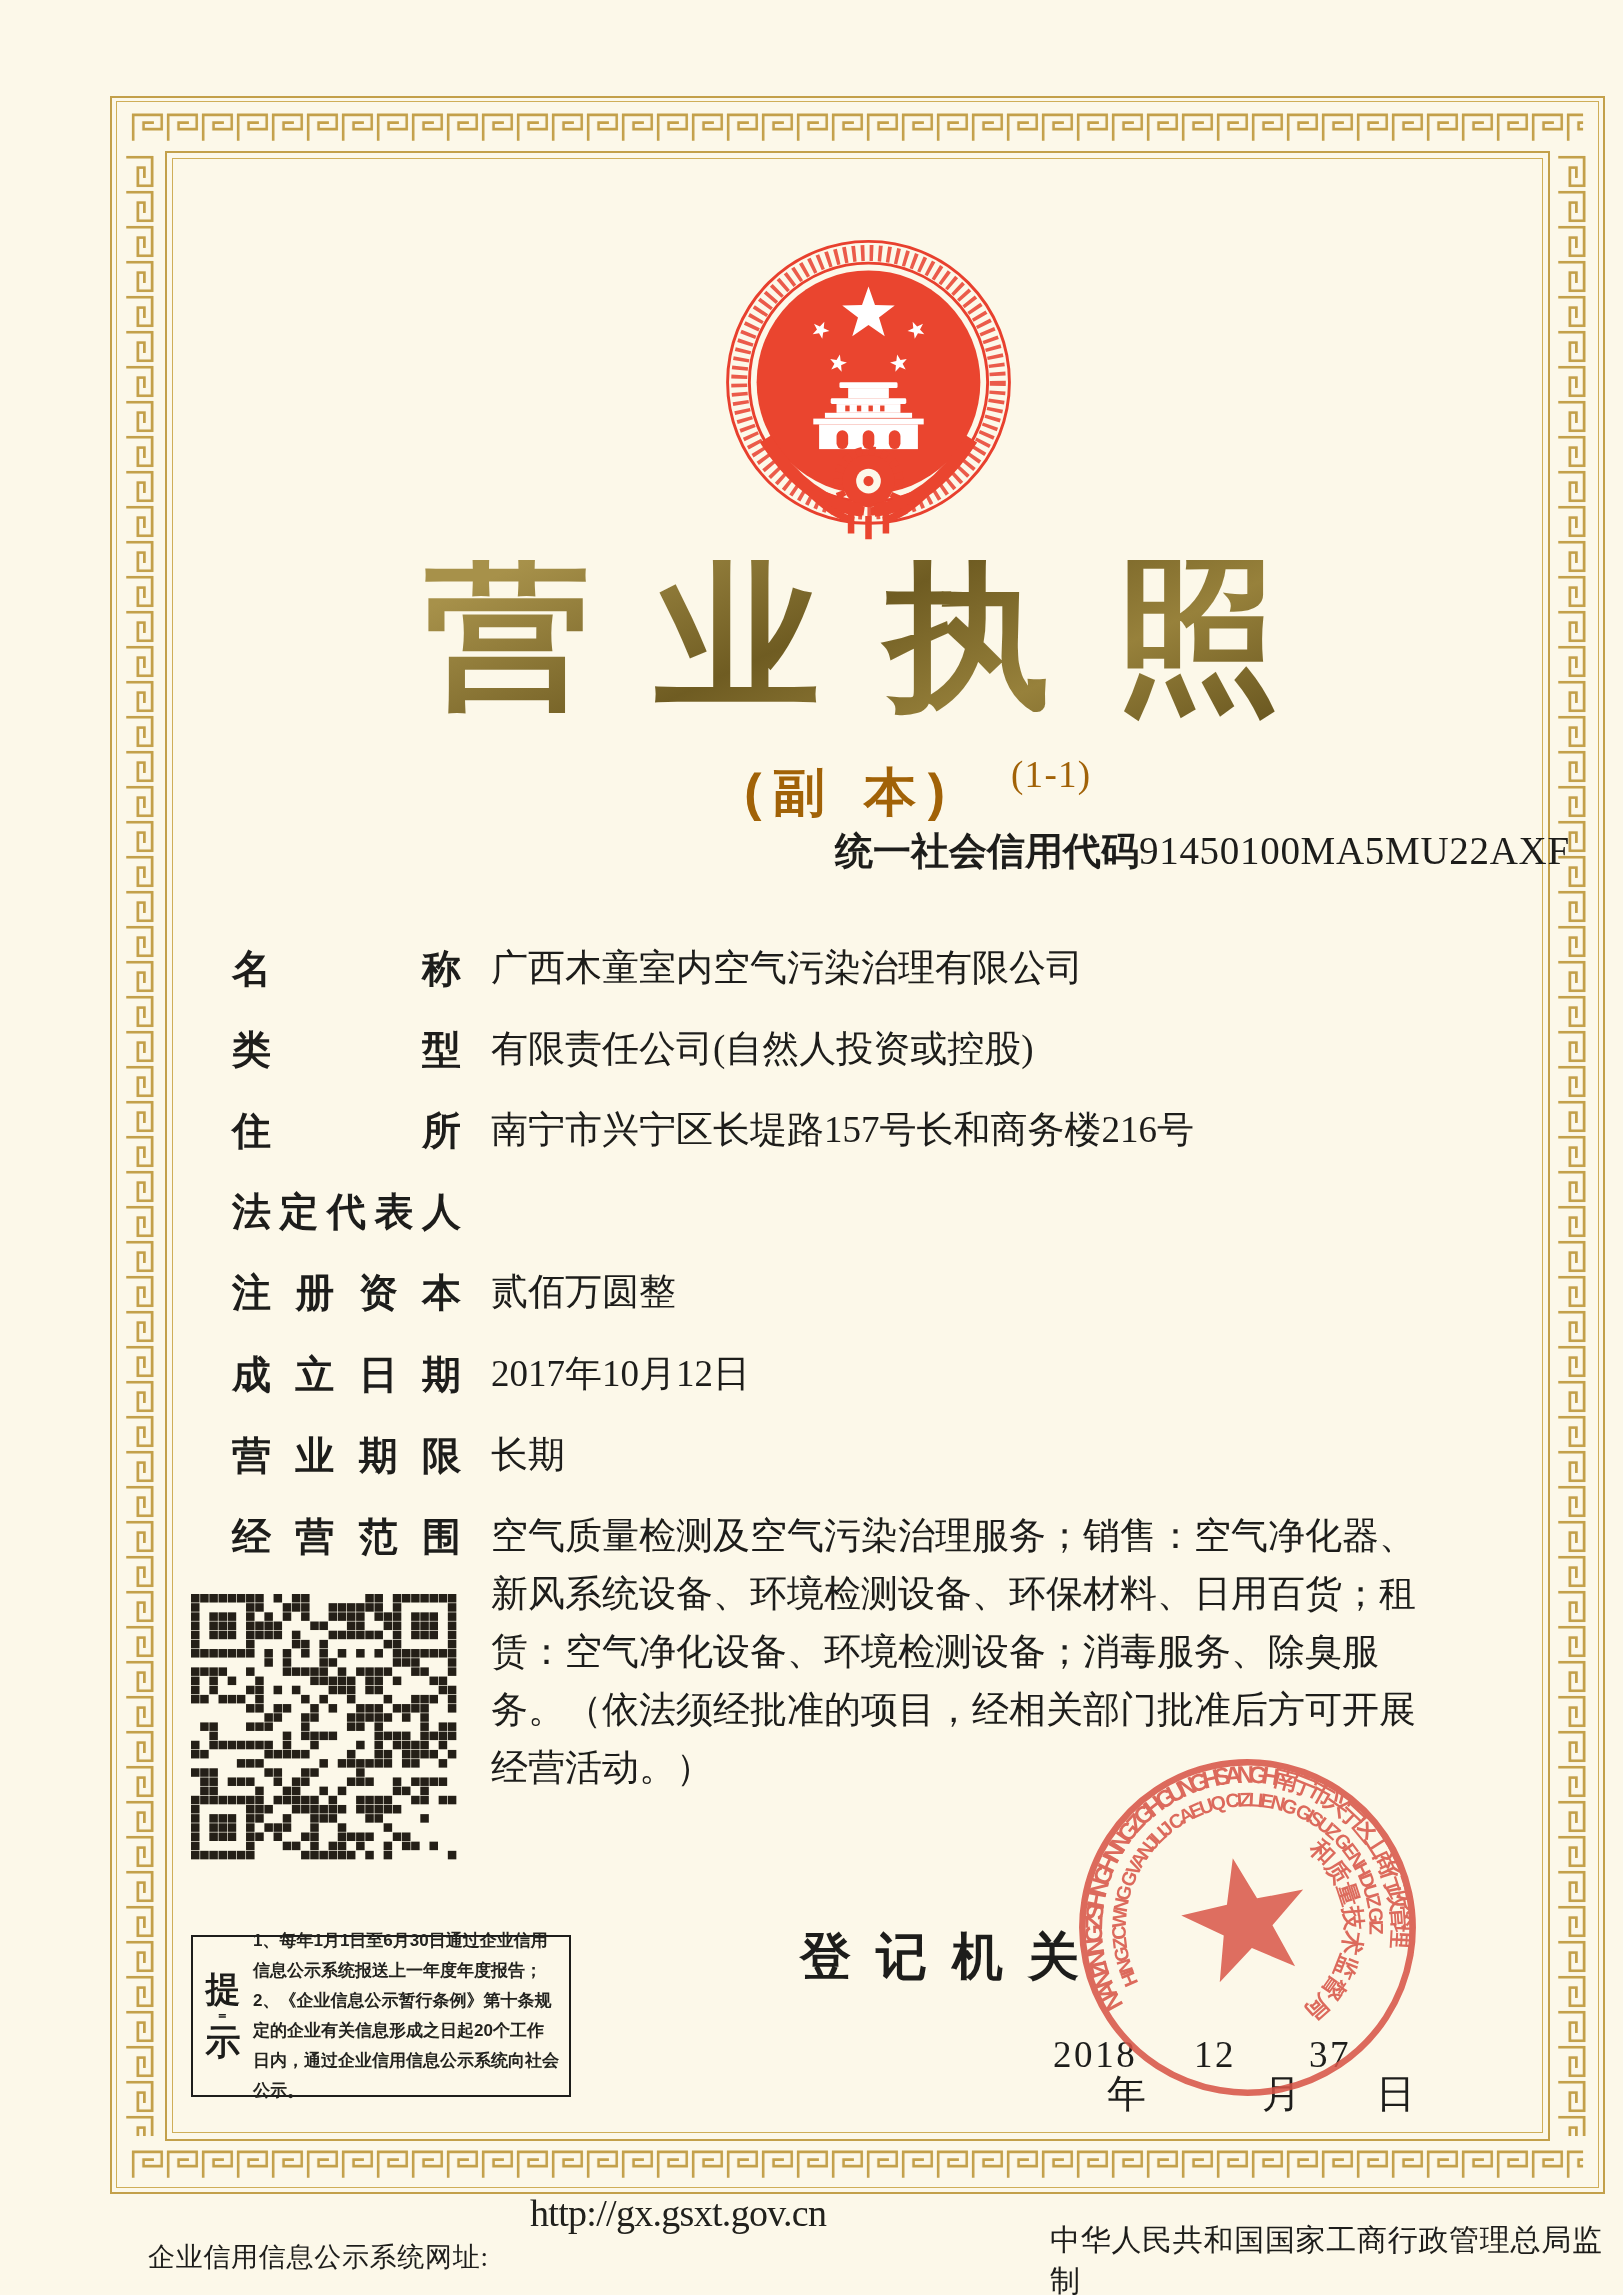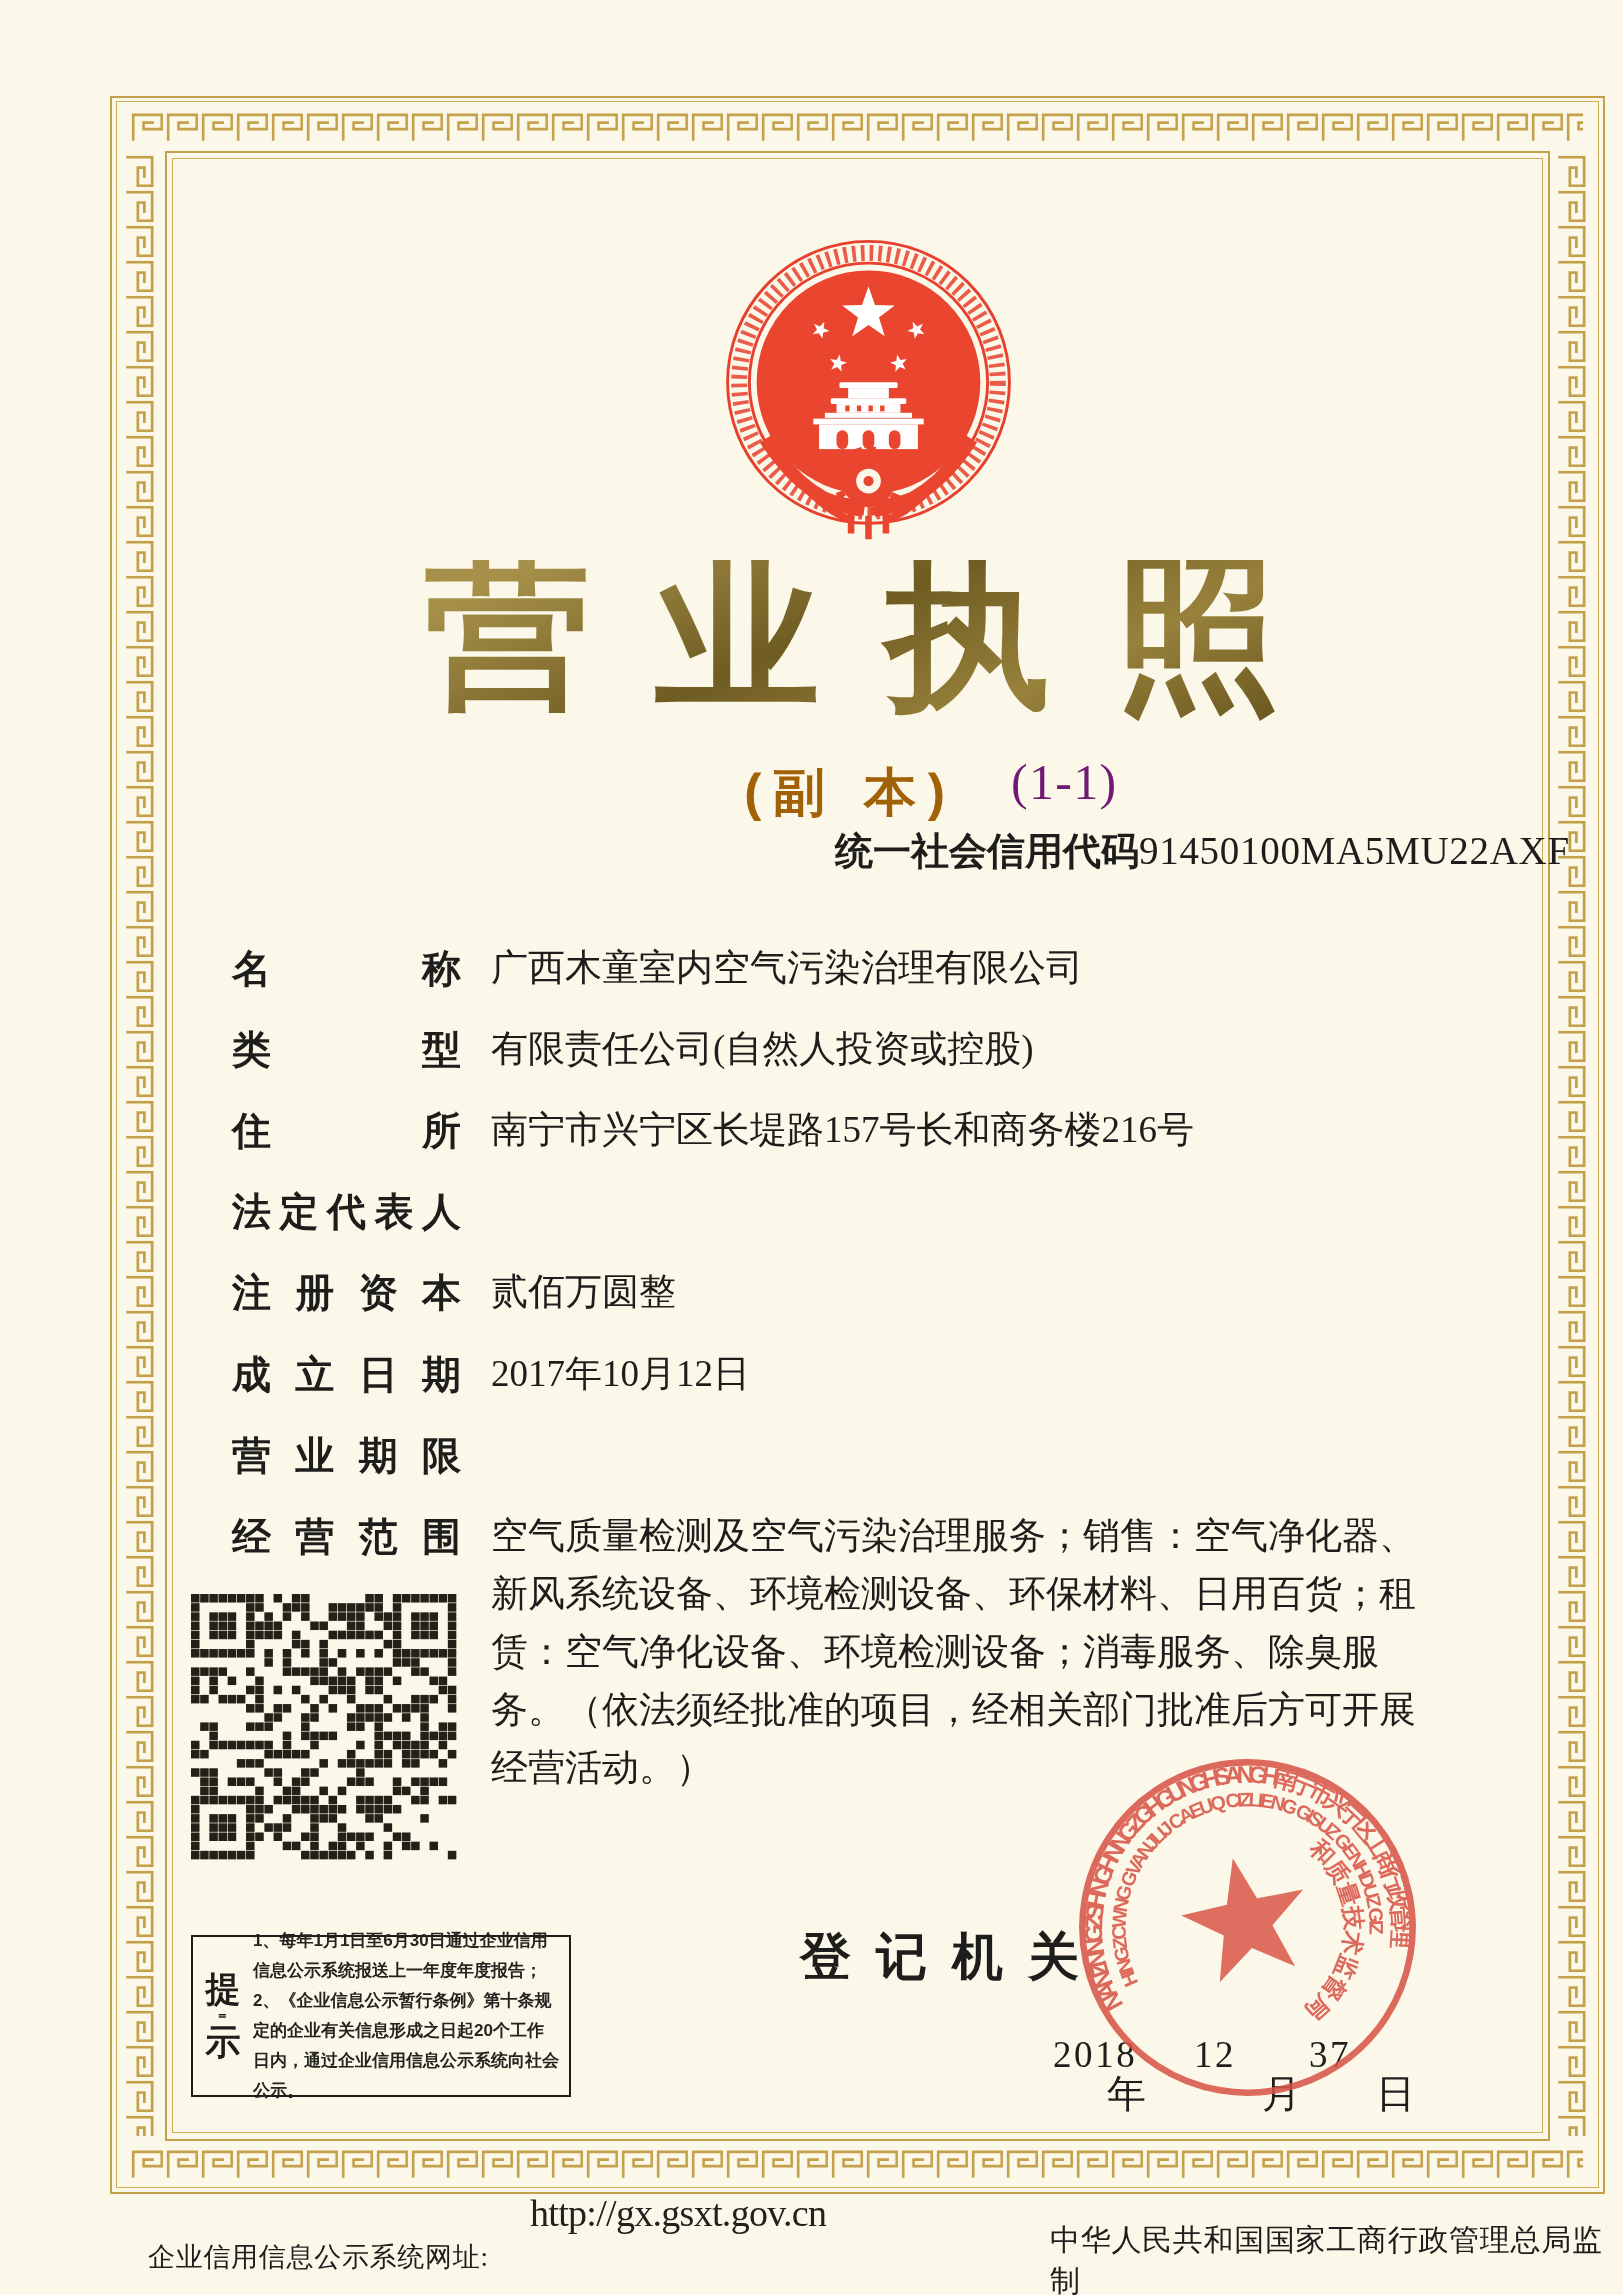--- a/index.html
+++ b/index.html
@@ -14,21 +14,21 @@
   .band{position:absolute;}
   
   .emblem{left:723px;top:237px;width:291px;height:308px;}
   
   .title{left:425px;top:560px;width:916px;height:177px;font-family:Liberation Mono, monospace;
          font-weight:bold;font-size:165px;letter-spacing:65px;white-space:nowrap;line-height:1.05;
          background:linear-gradient(155deg,#a7914a 8%,#6f5c22 42%,#97813b 68%,#63511c 96%);
          -webkit-background-clip:text;background-clip:text;color:transparent;}
   .copy{left:738px;top:758px;font-size:52px;font-weight:bold;color:#a16207;letter-spacing:3.9px;white-space:nowrap;
         font-family:Liberation Mono, monospace;}
-  .sheet{left:1011px;top:753px;font-size:50px;color:#701a75;letter-spacing:1.3px;}
+  .sheet{left:1011px;top:753px;font-size:37px;color:#a16207;letter-spacing:1.3px;}
   .code{left:823px;top:826px;font-size:38px;white-space:nowrap;margin-left:12px;}
   .code .lbl{font-family:"Liberation Sans","DejaVu Sans",sans-serif;font-weight:bold;}
   .code .val{font-size:39px;letter-spacing:0.7px;}
   
   .flabel{left:232px;width:229px;display:flex;justify-content:space-between;font-weight:bold;
           font-size:39px;line-height:1.1;}
   .fvalue{left:491px;width:988px;font-size:37px;line-height:1.1;white-space:nowrap;}
   .r0{top:948px;} .r1{top:1029px;} .r2{top:1110px;} .r3{top:1191px;}
   .r4{top:1272px;} .r5{top:1354px;} .r6{top:1435px;} .r7{top:1516px;}
   .scope{left:491px;top:1507px;width:988px;font-size:37px;line-height:58px;white-space:pre-line;}
@@ -179,20 +179,21 @@
       <span>日</span>
       <span>期</span>
     </div>
   <div class="abs fvalue r5">2017年10月12日</div>
   <div class="abs flabel r6">
       <span>营</span>
       <span>业</span>
       <span>期</span>
       <span>限</span>
     </div>
+  <div class="abs fvalue r6">长期</div>
   <div class="abs flabel r7">
       <span>经</span>
       <span>营</span>
       <span>范</span>
       <span>围</span>
     </div>
   <div class="abs scope">空气质量检测及空气污染治理服务；销售：空气净化器、
 新风系统设备、环境检测设备、环保材料、日用百货；租
 赁：空气净化设备、环境检测设备；消毒服务、除臭服
 务。（依法须经批准的项目，经相关部门批准后方可开展

